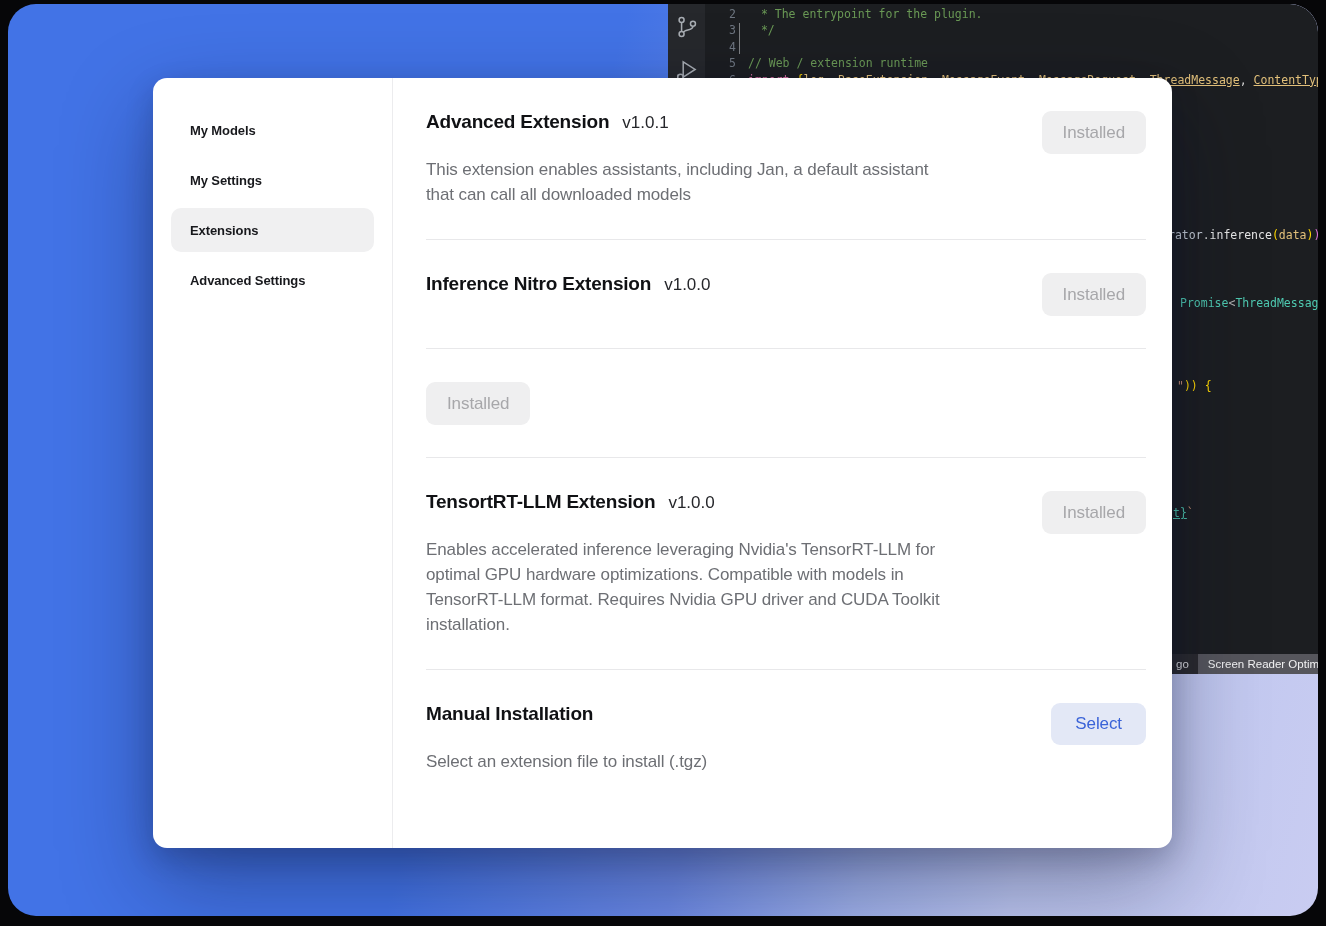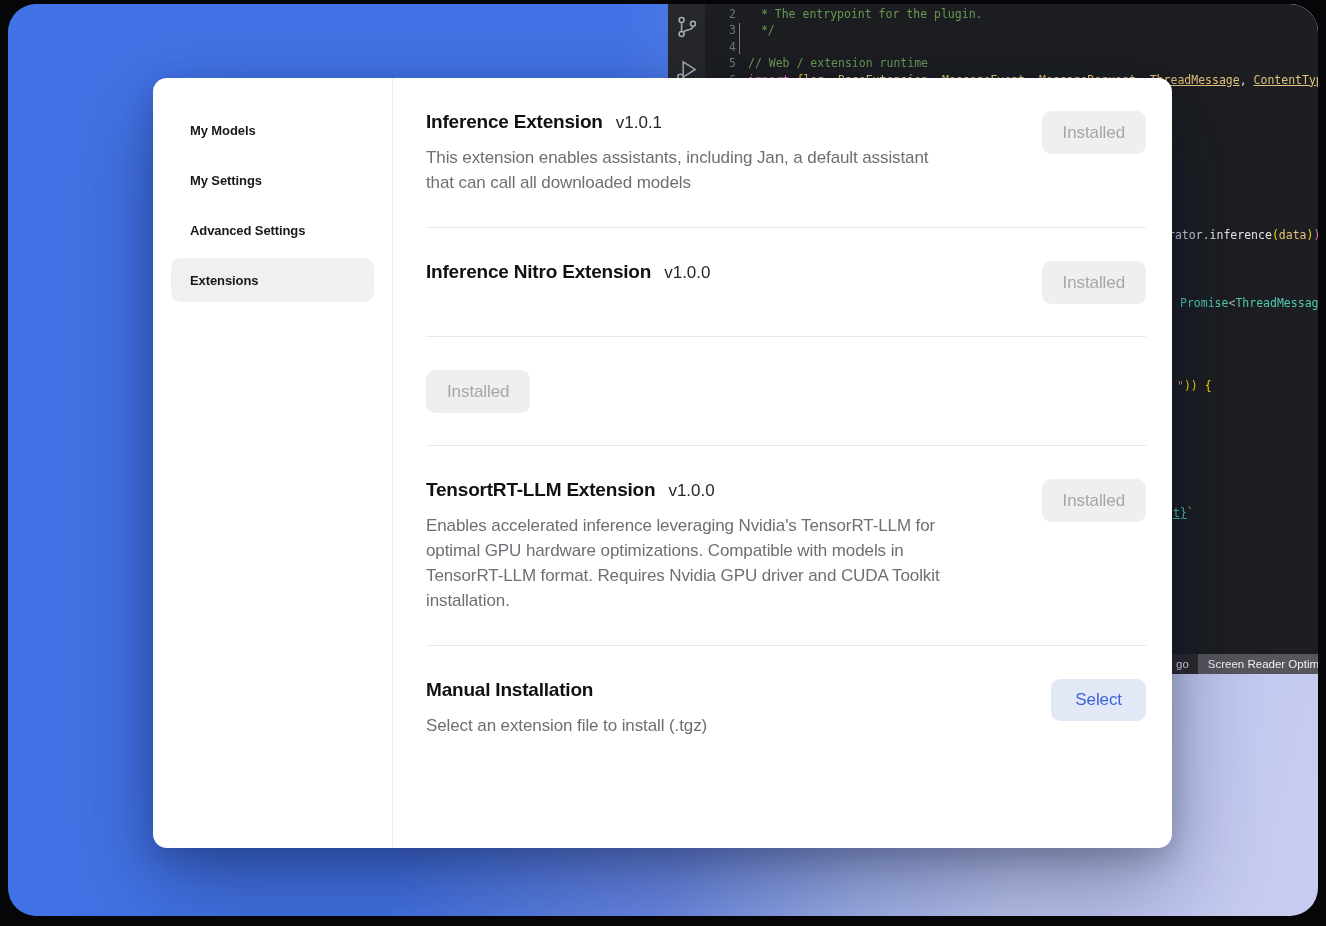--- a/index.html
+++ b/index.html
@@ -57,21 +57,21 @@
   }
   .side-item.active { background:#f0f0f1; }
   .v-divider { flex:none; width:1px; background:#ececee; }
   .content { flex:1; padding:0 26px 0 33px; }
   .ext-row { display:flex; align-items:flex-start; padding:33px 0 32px 0; }
   .ext-text { flex:1; min-width:0; }
   .ext-head { display:flex; align-items:baseline; gap:13px; }
   .ext-name { margin:0; font-size:19px; font-weight:700; color:#101114; letter-spacing:-.2px; }
   .ext-ver { font-size:17px; color:#26272b; }
   .ext-desc {
-    margin:12px 0 0 0; font-size:17px; line-height:25px; color:#6d6f74;
+    margin:24px 0 0 0; font-size:17px; line-height:25px; color:#6d6f74;
     max-width:585px; white-space:pre-line; letter-spacing:-.1px;
   }
   .ext-desc a { color:#3b72e0; text-decoration:none; }
   .btn {
     flex:none; border:none; border-radius:9px; height:43px; padding:0 21px;
     font-size:17px; font-family:inherit; letter-spacing:-.1px; cursor:default;
   }
   .btn-installed { background:#efeff0; color:#a7a7aa; font-weight:500; }
   .btn-select { background:#e3e8f6; color:#3a63d8; font-weight:400; height:42px; padding:0 24px; cursor:pointer; }
   .h-divider { border:none; border-top:1px solid #e8e8ea; margin:0; }
@@ -132,30 +132,30 @@
     <div class="status-bar">
       <span class="status-left">go</span>
       <span class="status-chip">Screen Reader Optimized</span>
     </div>
   </div>
 
   <div class="modal">
     <aside class="sidebar">
       <div class="side-item">My Models</div>
       <div class="side-item">My Settings</div>
+      <div class="side-item active">Extensions</div>
       <div class="side-item">Advanced Settings</div>
-      <div class="side-item active">Extensions</div>
     </aside>
     <div class="v-divider"></div>
     <main class="content">
 
       <section class="ext-row">
         <div class="ext-text">
           <div class="ext-head">
-            <h3 class="ext-name">Inference Extension</h3>
+            <h3 class="ext-name">Advanced Extension</h3>
             <span class="ext-ver">v1.0.1</span>
           </div>
           <p class="ext-desc">This extension enables assistants, including Jan, a default assistant
 that can call all downloaded models</p>
         </div>
         <button class="btn btn-installed">Installed</button>
       </section>
       <hr class="h-divider">
 
       <section class="ext-row">

